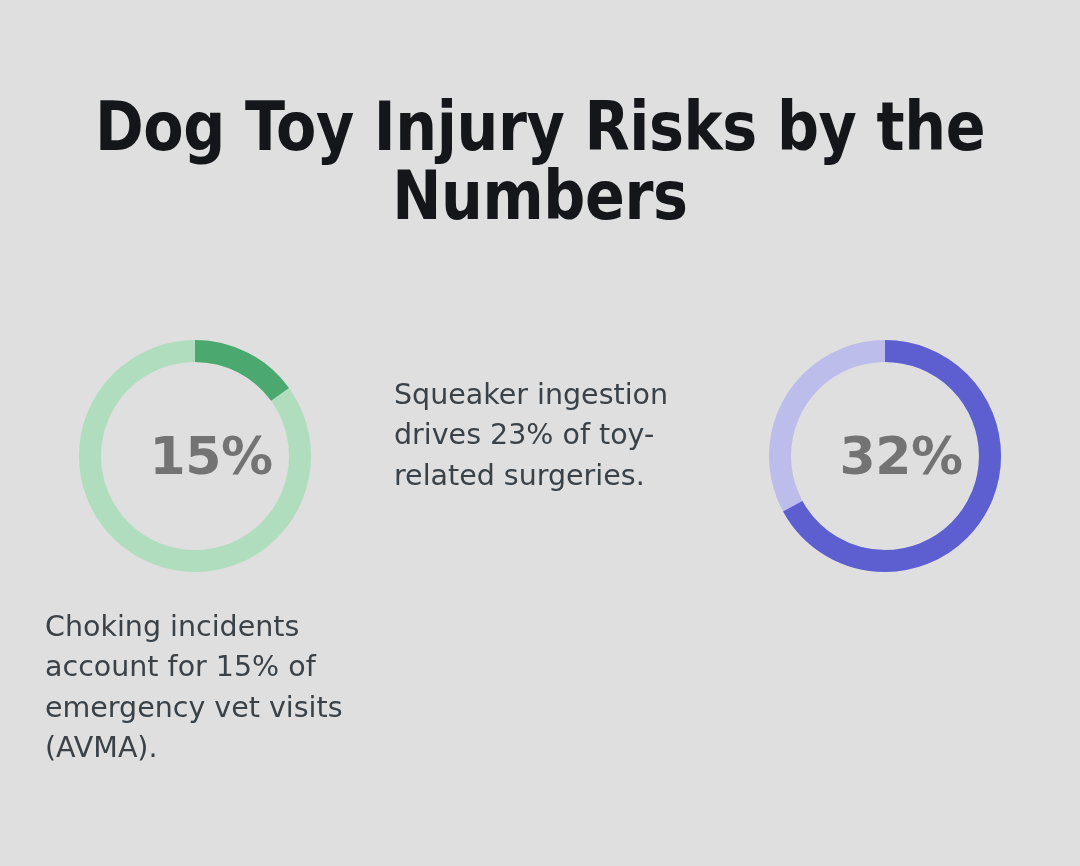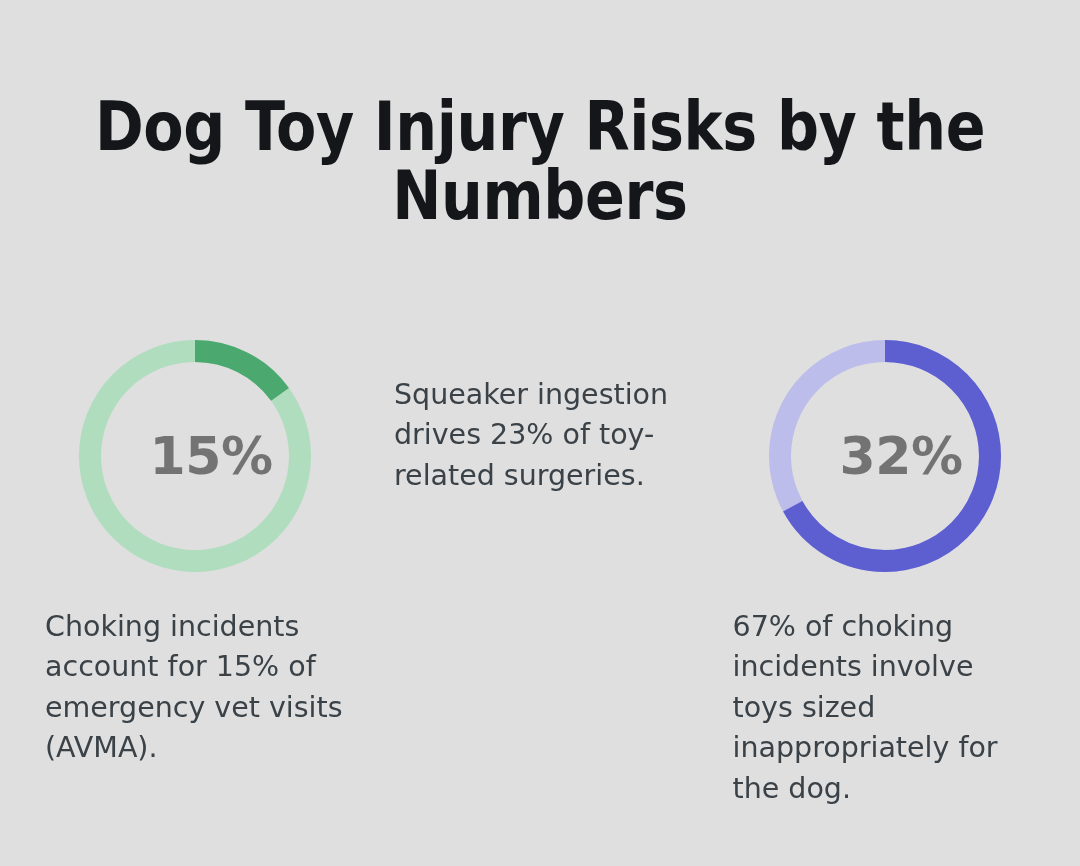--- a/index.html
+++ b/index.html
@@ -113,17 +113,16 @@
     </div>
 
     <div class="stat-column">
       <div class="donut-wrap">
         <svg class="donut-svg" viewBox="0 0 232 232">
           <circle cx="116" cy="116" r="105" fill="none" stroke="#bcbdea" stroke-width="22"></circle>
           <circle id="arc3" cx="116" cy="116" r="105" fill="none" stroke="#5d5fd0" stroke-width="22" transform="rotate(-90 116 116)" stroke-dasharray="442.0220863600839 217.7123708937727"></circle>
         </svg>
         <div class="donut-value">32%</div>
       </div>
-      <div class="caption caption-3">67% of choking incidents involve toys sized inappropriately for the dog.</div>
     </div>
 
   </div>
 </div>
 
 </body></html>

